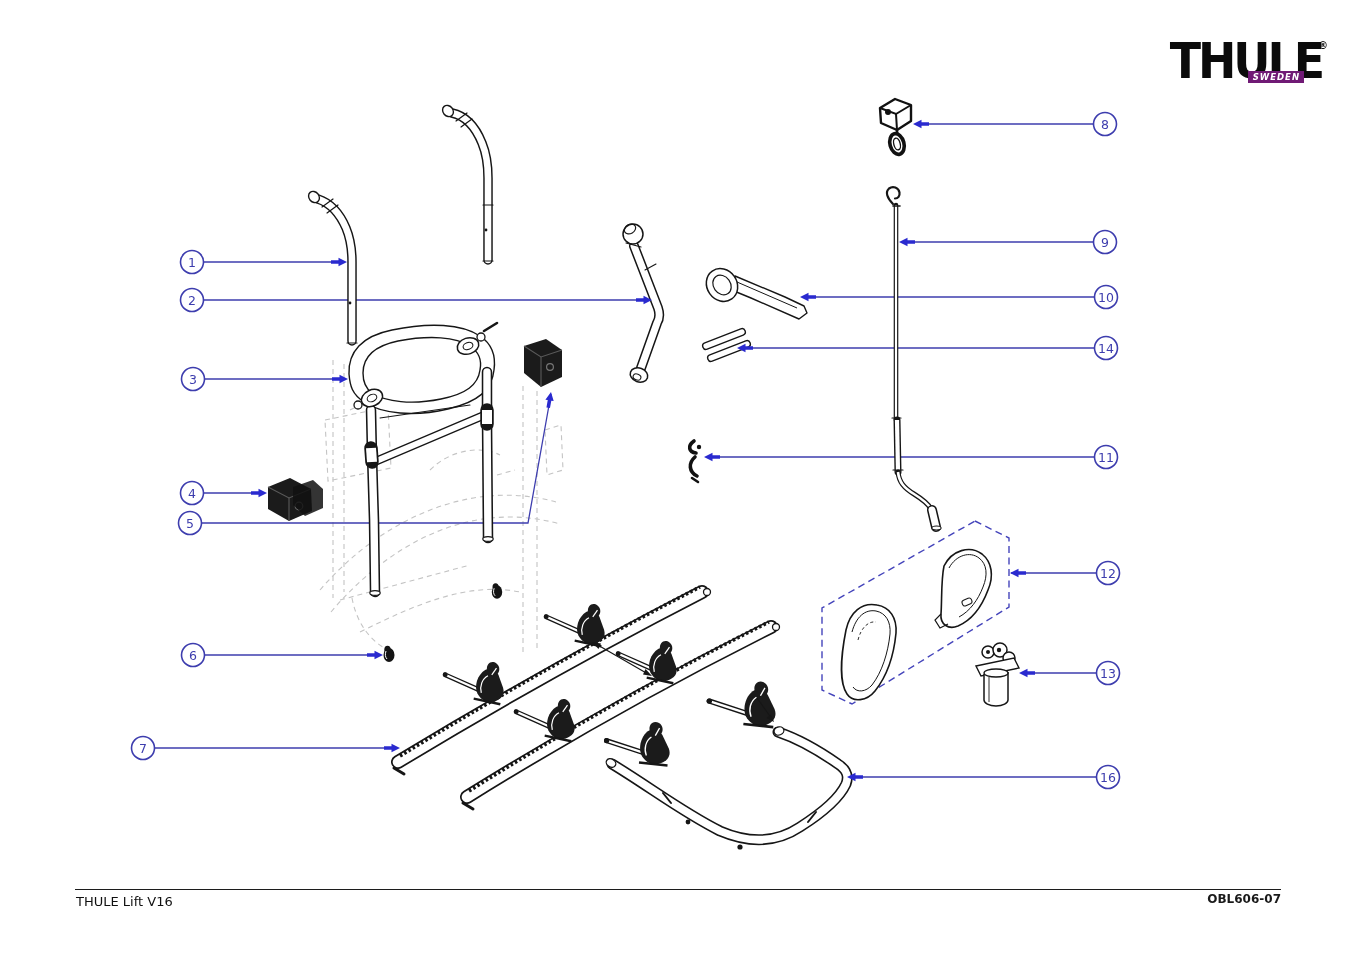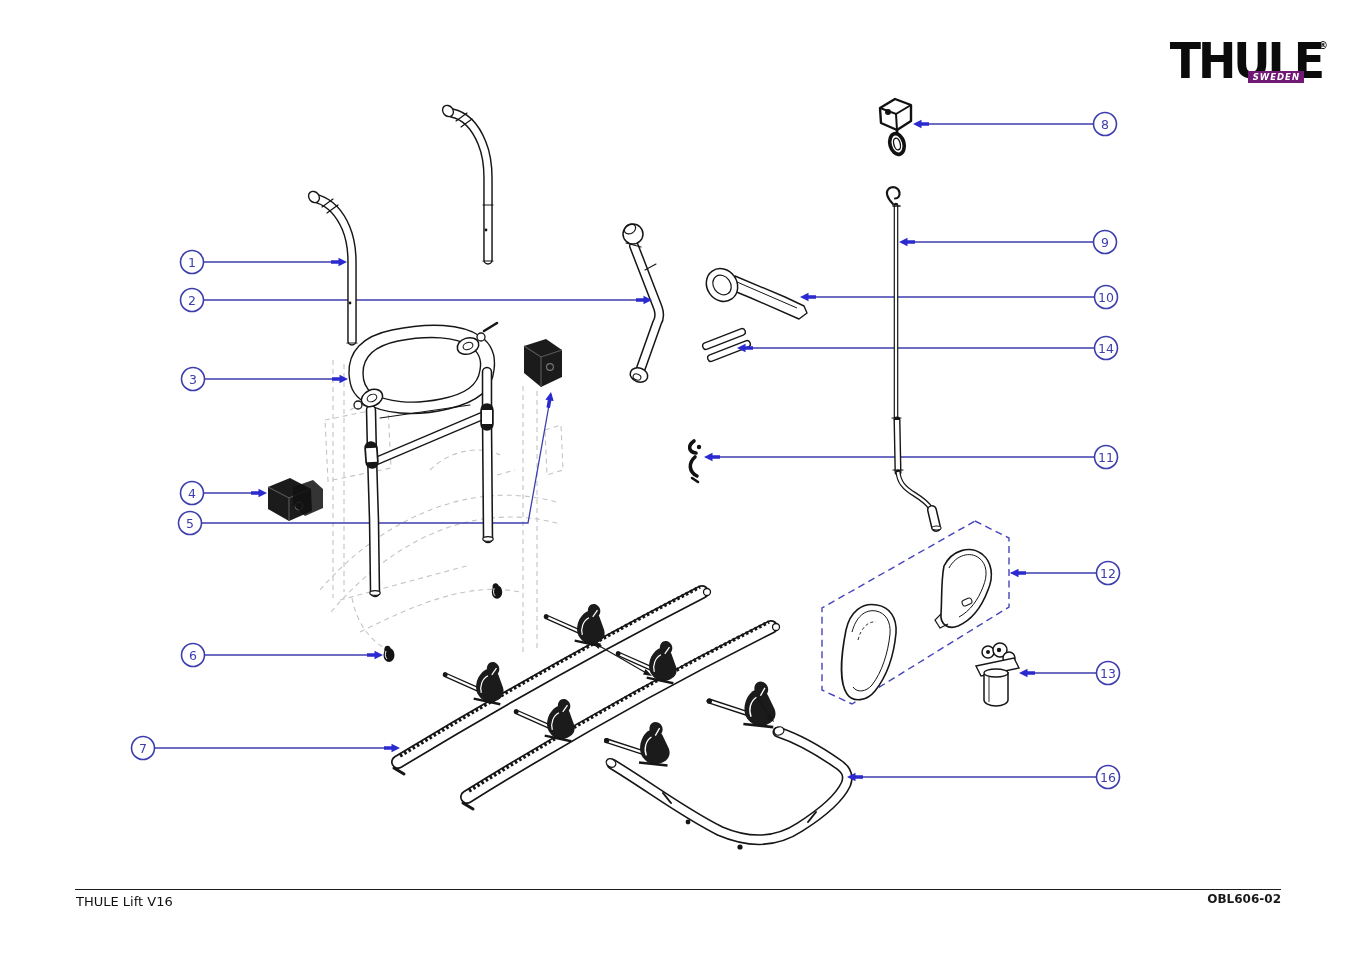--- a/index.html
+++ b/index.html
@@ -364,15 +364,15 @@
 </svg>
 
   <div class="logo">
     <div class="brand">THULE</div>
     <div class="reg">®</div>
     <div class="badge">SWEDEN</div>
   </div>
 
   <div class="footer-line"></div>
   <div class="footer-title">THULE Lift V16</div>
-  <div class="footer-code">OBL606-02</div>
+  <div class="footer-code">OBL606-07</div>
 
 </div>
 
 </body></html>

